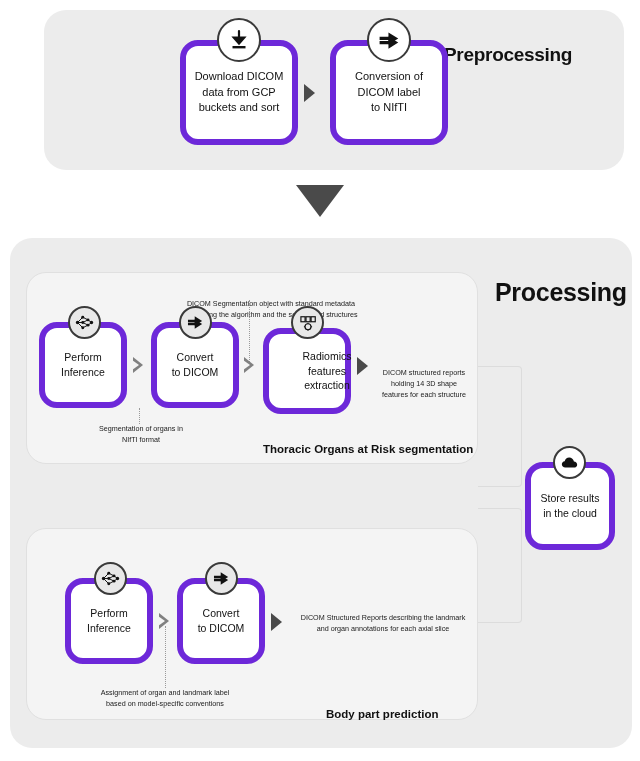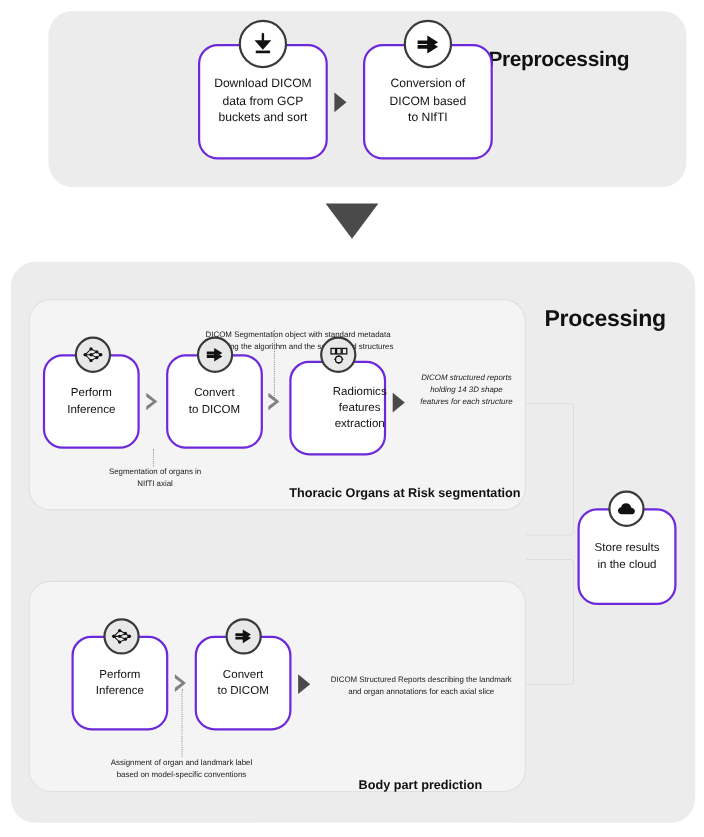--- a/index.html
+++ b/index.html
@@ -38,21 +38,21 @@
     font-weight: bold;
     font-size: 11.5px;
     color: #111111;
     white-space: nowrap;
   }
 
   
   .node {
     position: absolute;
     background: #ffffff;
-    border: 2px solid #6d28d9;
+    border: 6px solid #6d28d9;
     border-radius: 18px;
     display: flex;
     align-items: center;
     justify-content: center;
     text-align: center;
   }
   .node-label {
     font-size: 11px;
     line-height: 1.42;
     color: #111111;
@@ -150,35 +150,35 @@
     <svg width="24" height="24" viewBox="0 0 24 24" aria-hidden="true">
       <path d="M12 3 L12 14 M12 15.5 L6.8 9.6 L17.2 9.6 Z" fill="#111" stroke="#111" stroke-width="2.2" stroke-linecap="round"></path>
       <rect x="5.5" y="18" width="13" height="2.4" fill="#111"></rect>
     </svg>
   </div>
 
   <div class="arrow-filled" style="left:304px; top:84px;"></div>
 
   <div class="node" style="left:330px; top:40px; width:118px; height:105px;">
     <div class="node-label">Conversion of
-DICOM based
+DICOM label
 to NIfTI</div>
   </div>
   <div class="badge" style="left:367px; top:18px; width:44px; height:44px;">
     <svg width="25" height="25" viewBox="0 0 24 24" aria-hidden="true">
       <path d="M13 4.2 L13 8.4 L21.5 8.4 L21.5 11.6 L13 11.6 L13 15.8 L3.6 10 Z" fill="#111" transform="rotate(180 12 10)"></path>
       <path d="M11 12.2 L11 16.4 L2.5 16.4 L2.5 19.6 L11 19.6 L11 23.8 L20.4 18 Z" fill="#111" transform="translate(0,-4)"></path>
     </svg>
   </div>
 
   <div class="arrow-down" style="left:296px; top:185px;"></div>
 
   <div class="section" style="left:10px; top:238px; width:622px; height:510px;"></div>
 
-  <div class="section-title" style="left:495px; top:246px; font-size:21px;">Processing</div>
+  <div class="section-title" style="left:495px; top:246px; font-size:25px;">Processing</div>
 
   <div class="subpanel" style="left:26px; top:272px; width:452px; height:192px;"></div>
 
   <div class="subpanel-title" style="left:263px; top:443px;">Thoracic Organs at Risk segmentation</div>
 
   <div class="annot" style="left:137px; top:279px; width:268px;margin-top:20px;">DICOM Segmentation object with standard metadata
 describing the algorithm and the segmented structures</div>
   <div class="dotline" style="left:249px; top:300px; height:68px;"></div>
 
   <div class="node small" style="left:39px; top:322px; width:88px; height:86px;">
@@ -229,26 +229,26 @@
         <rect x="9.6" y="4.5" width="5" height="6"></rect>
         <rect x="15.7" y="4.5" width="5" height="6"></rect>
         <circle cx="12" cy="16.5" r="3.6"></circle>
         <path d="M12 11.6 L12 12.9 M12 20.1 L12 21.4 M7.1 16.5 L8.4 16.5 M15.6 16.5 L16.9 16.5"></path>
       </g>
     </svg>
   </div>
 
   <div class="arrow-filled" style="left:357px; top:357px;"></div>
 
-  <div class="annot" style="left:372px; top:338px; width:104px;font-style:italic;">DICOM structured reports
+  <div class="annot" style="left:372px; top:368px; width:104px;">DICOM structured reports
 holding 14 3D shape
 features for each structure</div>
 
   <div class="annot" style="left:79px; top:424px; width:124px;">Segmentation of organs in
-NIfTI axial</div>
+NIfTI format</div>
   <div class="dotline" style="left:139px; top:408px; height:16px;"></div>
 
   <div class="subpanel" style="left:26px; top:528px; width:452px; height:192px;"></div>
 
   <div class="subpanel-title" style="left:326px; top:708px;">Body part prediction</div>
 
   <div class="node small" style="left:65px; top:578px; width:88px; height:86px;">
     <div class="node-label">Perform
 Inference</div>
   </div>

